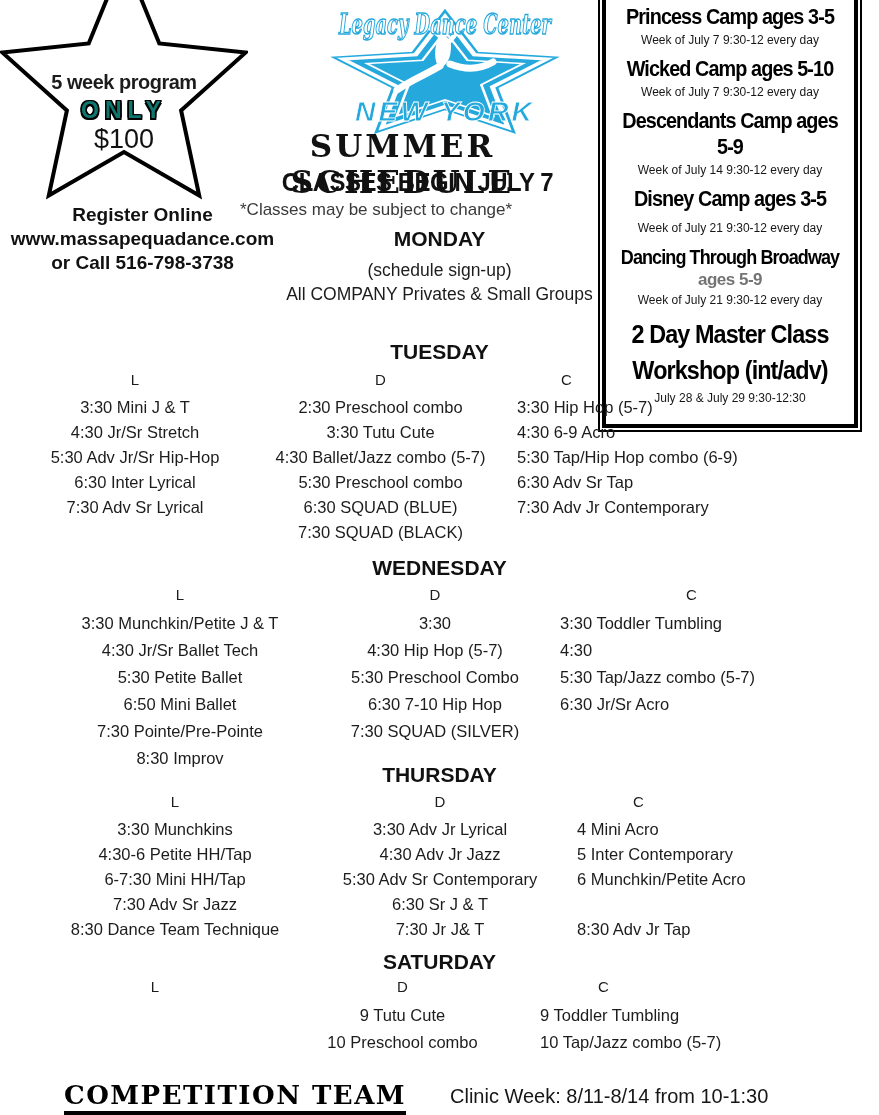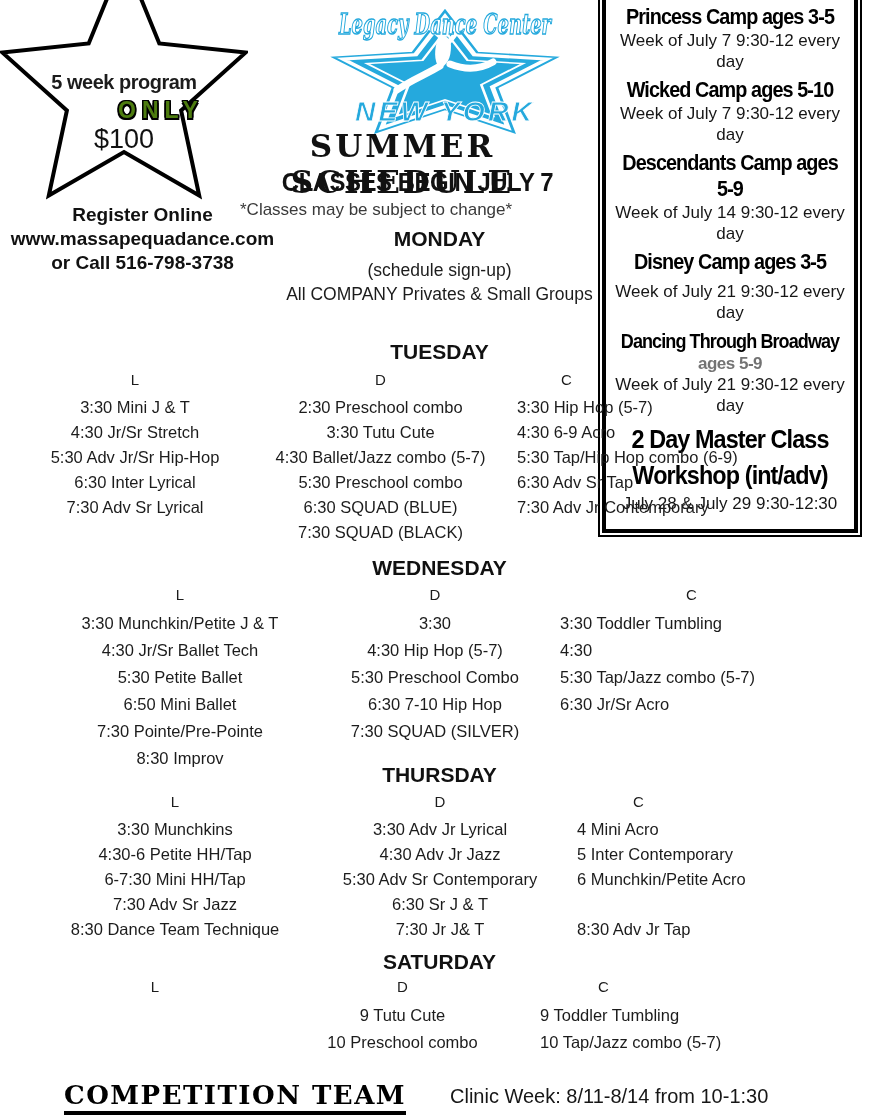--- a/index.html
+++ b/index.html
@@ -6,44 +6,44 @@
   .page {
     position:relative; width:879px; height:1115px;
     background:#ffffff; overflow:hidden;
     font-family:"Liberation Sans", sans-serif; color:#1c1c1c;
   }
   
   .star-block { position:absolute; left:0; top:0; width:248px; height:205px; }
   .star-block svg { position:absolute; left:0; top:0; }
   .star-text { position:absolute; left:0; width:248px; text-align:center; }
   .star-line1 { top:70px; font-size:21px; font-weight:bold; letter-spacing:-0.5px; transform:scaleX(0.95); }
-  .star-line2 { top:97px; font-size:23px; font-weight:bold; letter-spacing:6px; color:#4d7c0f;
+  .star-line2 { top:97px; font-size:23px; font-weight:bold; letter-spacing:6px; color:#0f766e;
     text-shadow:-1.5px -1.5px 0 #000,1.5px -1.5px 0 #000,-1.5px 1.5px 0 #000,1.5px 1.5px 0 #000,
-                -1.5px 0 0 #000,1.5px 0 0 #000,0 -1.5px 0 #000,0 1.5px 0 #000;margin-left:37px; }
+                -1.5px 0 0 #000,1.5px 0 0 #000,0 -1.5px 0 #000,0 1.5px 0 #000; }
   .star-line3 { top:124px; font-size:27px; font-weight:400; color:#111; }
   .register { position:absolute; left:5px; top:203px; width:275px; text-align:center;
     font-size:19px; font-weight:bold; line-height:24px; color:#111; }
   
   .logo { position:absolute; left:295px; top:0; width:300px; height:135px; }
   
   .summer-title { position:absolute; left:205px; top:128px; width:395px; text-align:center;
     font-family:"DejaVu Serif", serif; font-weight:800; font-size:31px; letter-spacing:3px; color:#111; }
   .classes-begin { position:absolute; left:240px; top:167px; width:355px; text-align:center;
     font-size:26px; font-weight:800; letter-spacing:-0.5px; transform:scaleX(0.92); color:#111; }
   .change-note { position:absolute; left:240px; top:200px; width:355px; text-align:left;
     font-size:17px; color:#3a3a3a; }
   
   .camps-outer { position:absolute; left:598px; top:-16px; width:256px;
     border:2px solid #000; padding:2px; background:#fff; }
   .camps-inner { border:4px solid #000; padding:12px 2px 10px; text-align:center; }
   .camp-item { margin-bottom:5px; }
   .camp-title { font-size:22px; font-weight:800; letter-spacing:-1px; transform:scaleX(0.9);
     transform-origin:center; line-height:26px; color:#000; }
   .camp-title2 { font-size:17px; font-weight:800; letter-spacing:-0.5px; line-height:20px; color:#737373; }
-  .camp-detail { font-size:17px; line-height:21px; color:#161616; }
+  .camp-detail { font-size:12px; line-height:21px; color:#161616; }
   .camp-item-5 .camp-title { font-size:20px; }
   .camp-item-6 .camp-title { font-size:26px; line-height:36px; letter-spacing:-1px; }
   
   .day { position:absolute; left:0; width:879px; }
   .day-title { position:absolute; left:0; right:0; top:0; text-align:center;
     font-size:21px; font-weight:bold; color:#111; }
   .monday-lines { position:absolute; left:0; right:0; top:31px; text-align:center;
     font-size:17.5px; line-height:24px; }
   .col { position:absolute; font-size:16.5px; color:#1c1c1c; }
   .col-header { display:block; font-size:15px; height:24px; }

